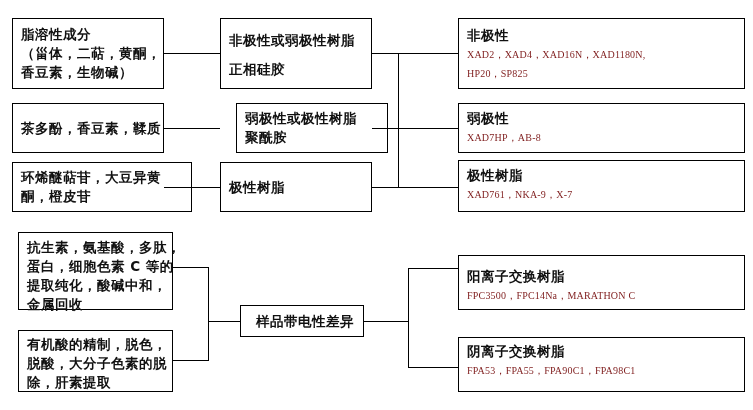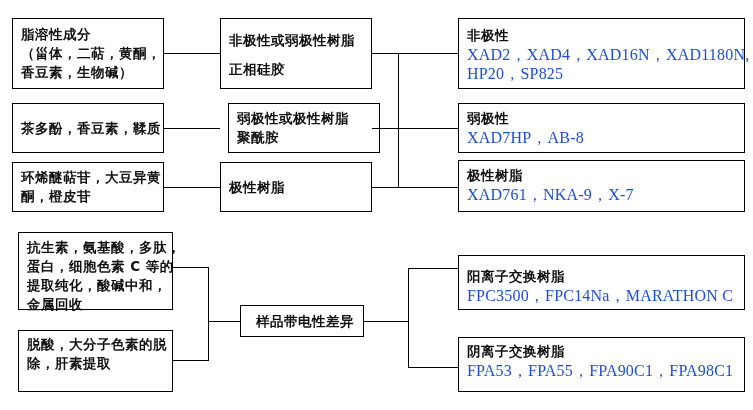--- a/index.html
+++ b/index.html
@@ -37,23 +37,23 @@
   }
   .line.cjk {
     font-family: "DejaVu Sans", "Liberation Sans", sans-serif;
     font-size: 13.5px;
     font-weight: 600;
     color: #111111;
     letter-spacing: 0.5px;
   }
   .line.latin {
     font-family: "Liberation Serif", "DejaVu Serif", serif;
-    font-size: 16px;
+    font-size: 10px;
     font-weight: 400;
-    color: #1d4ed8;
+    color: #7f1d1d;
     letter-spacing: 0.2px;
   }
   .conn {
     position: absolute;
     background: #000000;
   }
   .conn.h { height: 1px; }
   .conn.v { width: 1px; }
 </style>
 </head>
@@ -75,31 +75,31 @@
   <div class="box" style="left:458px; top:18px; width:287px; height:71px; padding-top:6px;">
     <div class="line cjk">非极性</div>
     <div class="line latin">XAD2，XAD4，XAD16N，XAD1180N,</div>
     <div class="line latin">HP20，SP825</div>
   </div>
 
   <div class="box" style="left:12px; top:103px; width:152px; height:50px;">
     <div class="line cjk">茶多酚，香豆素，鞣质</div>
   </div>
 
-  <div class="box" style="left:228px; top:103px; width:152px; height:50px;">
+  <div class="box" style="left:236px; top:103px; width:152px; height:50px;">
     <div class="line cjk">弱极性或极性树脂</div>
     <div class="line cjk">聚酰胺</div>
   </div>
 
   <div class="box" style="left:458px; top:103px; width:287px; height:50px; padding-top:5px; justify-content:flex-start;">
     <div class="line cjk">弱极性</div>
     <div class="line latin">XAD7HP，AB-8</div>
   </div>
 
-  <div class="box" style="left:12px; top:162px; width:152px; height:50px;">
+  <div class="box" style="left:12px; top:162px; width:180px; height:50px;">
     <div class="line cjk">环烯醚萜苷，大豆异黄</div>
     <div class="line cjk">酮，橙皮苷</div>
   </div>
 
   <div class="box mid-v" style="left:220px; top:162px; width:152px; height:50px;">
     <div class="line cjk">极性树脂</div>
   </div>
 
   <div class="box" style="left:458px; top:160px; width:287px; height:52px; padding-top:5px; justify-content:flex-start;">
     <div class="line cjk">极性树脂</div>
@@ -121,20 +121,21 @@
   <div class="conn h" style="left:398px; top:187px; width:60px;"></div>
 
   <div class="box" style="left:18px; top:232px; width:155px; height:78px; padding-top:5px; justify-content:flex-start;">
     <div class="line cjk">抗生素，氨基酸，多肽，</div>
     <div class="line cjk">蛋白，细胞色素 C 等的</div>
     <div class="line cjk">提取纯化，酸碱中和，</div>
     <div class="line cjk">金属回收</div>
   </div>
 
   <div class="box" style="left:18px; top:330px; width:155px; height:62px; padding-top:4px; justify-content:flex-start;">
+    <div class="line cjk">有机酸的精制，脱色，</div>
     <div class="line cjk">脱酸，大分子色素的脱</div>
     <div class="line cjk">除，肝素提取</div>
   </div>
 
   <div class="box mid-v" style="left:240px; top:305px; width:124px; height:32px; align-items:center;">
     <div class="line cjk">样品带电性差异</div>
   </div>
 
   <div class="box" style="left:458px; top:255px; width:287px; height:55px; padding-top:4px; justify-content:flex-end;">
     <div class="line cjk">阳离子交换树脂</div>

